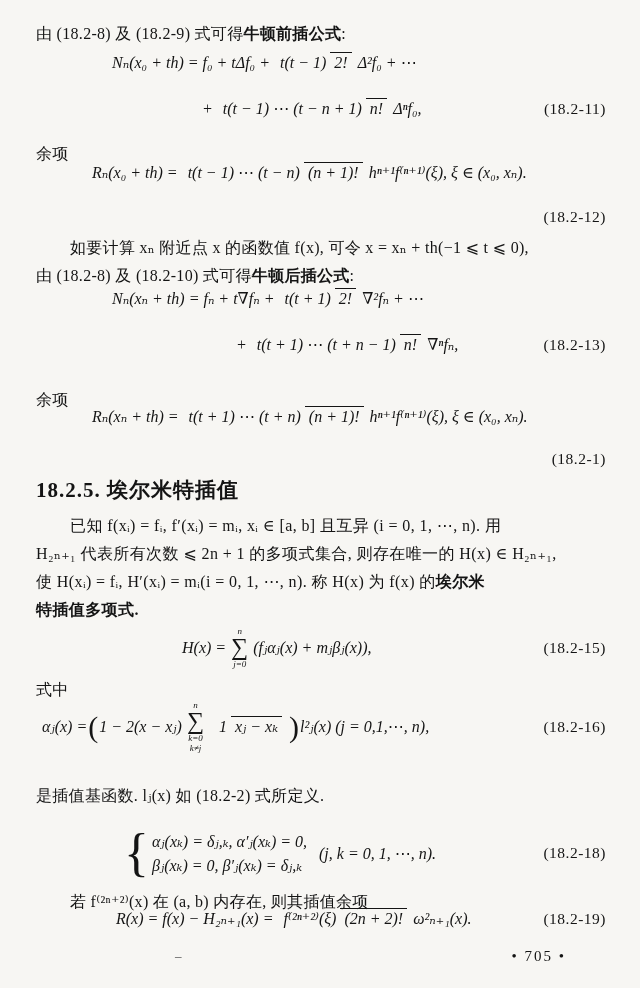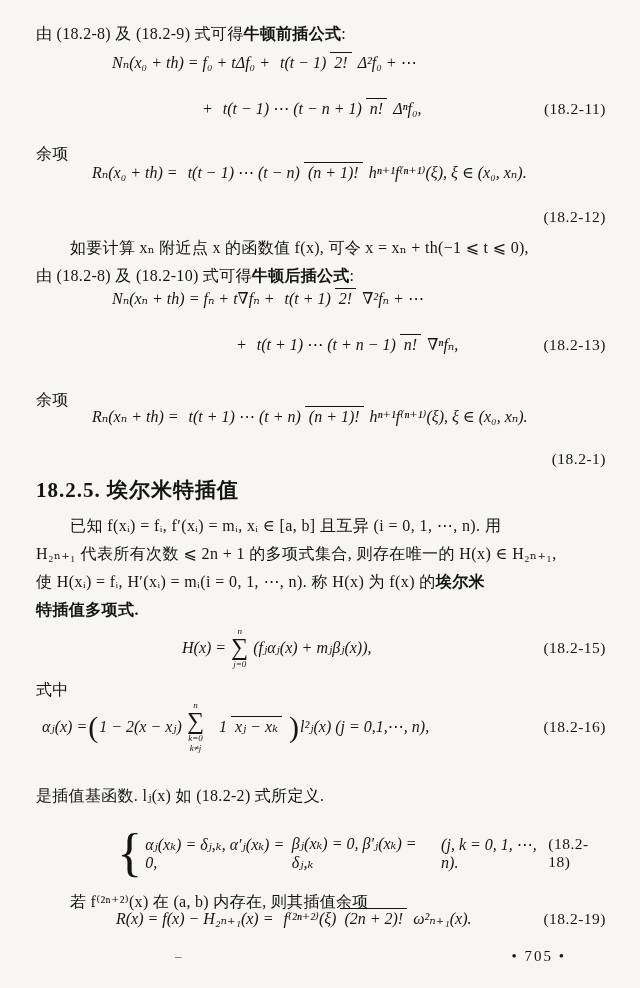--- a/index.html
+++ b/index.html
@@ -20,21 +20,21 @@
   .sum .lim{font-size:9px;line-height:1.15;font-style:italic;}
   .sum .sigma{font-size:24px;line-height:0.95;font-style:normal;}
   .bigp{font-size:30px;font-weight:300;font-style:normal;line-height:1;margin:0 1px;}
   .eqtag{margin-left:auto;font-style:normal;font-size:15.5px;letter-spacing:0.5px;}
   .tagonly{justify-content:flex-end;}
   .heading{font-size:21px;font-weight:700;letter-spacing:1px;}
   .para{position:absolute;left:36px;right:32px;font-size:16px;line-height:28px;letter-spacing:0.4px;}
   .indent{padding-left:34px;}
   .sys{display:inline-flex;align-items:center;}
   .brace{font-size:52px;font-weight:300;font-style:normal;line-height:0.9;margin-right:3px;}
-  .sysrows{display:inline-flex;flex-direction:row;gap:5px;align-items:center;}
+  .sysrows{display:inline-flex;flex-direction:column;gap:5px;}
   .cond{margin-left:12px;}
   .pagenum{position:absolute;right:74px;top:948px;font-size:15px;letter-spacing:2px;}
   .artifact{position:absolute;color:#3a3a3a;font-size:13px;}
 </style>
 </head>
 <body>
 
 <div class="page">
 
   <div class="row text" style="top:20px">

